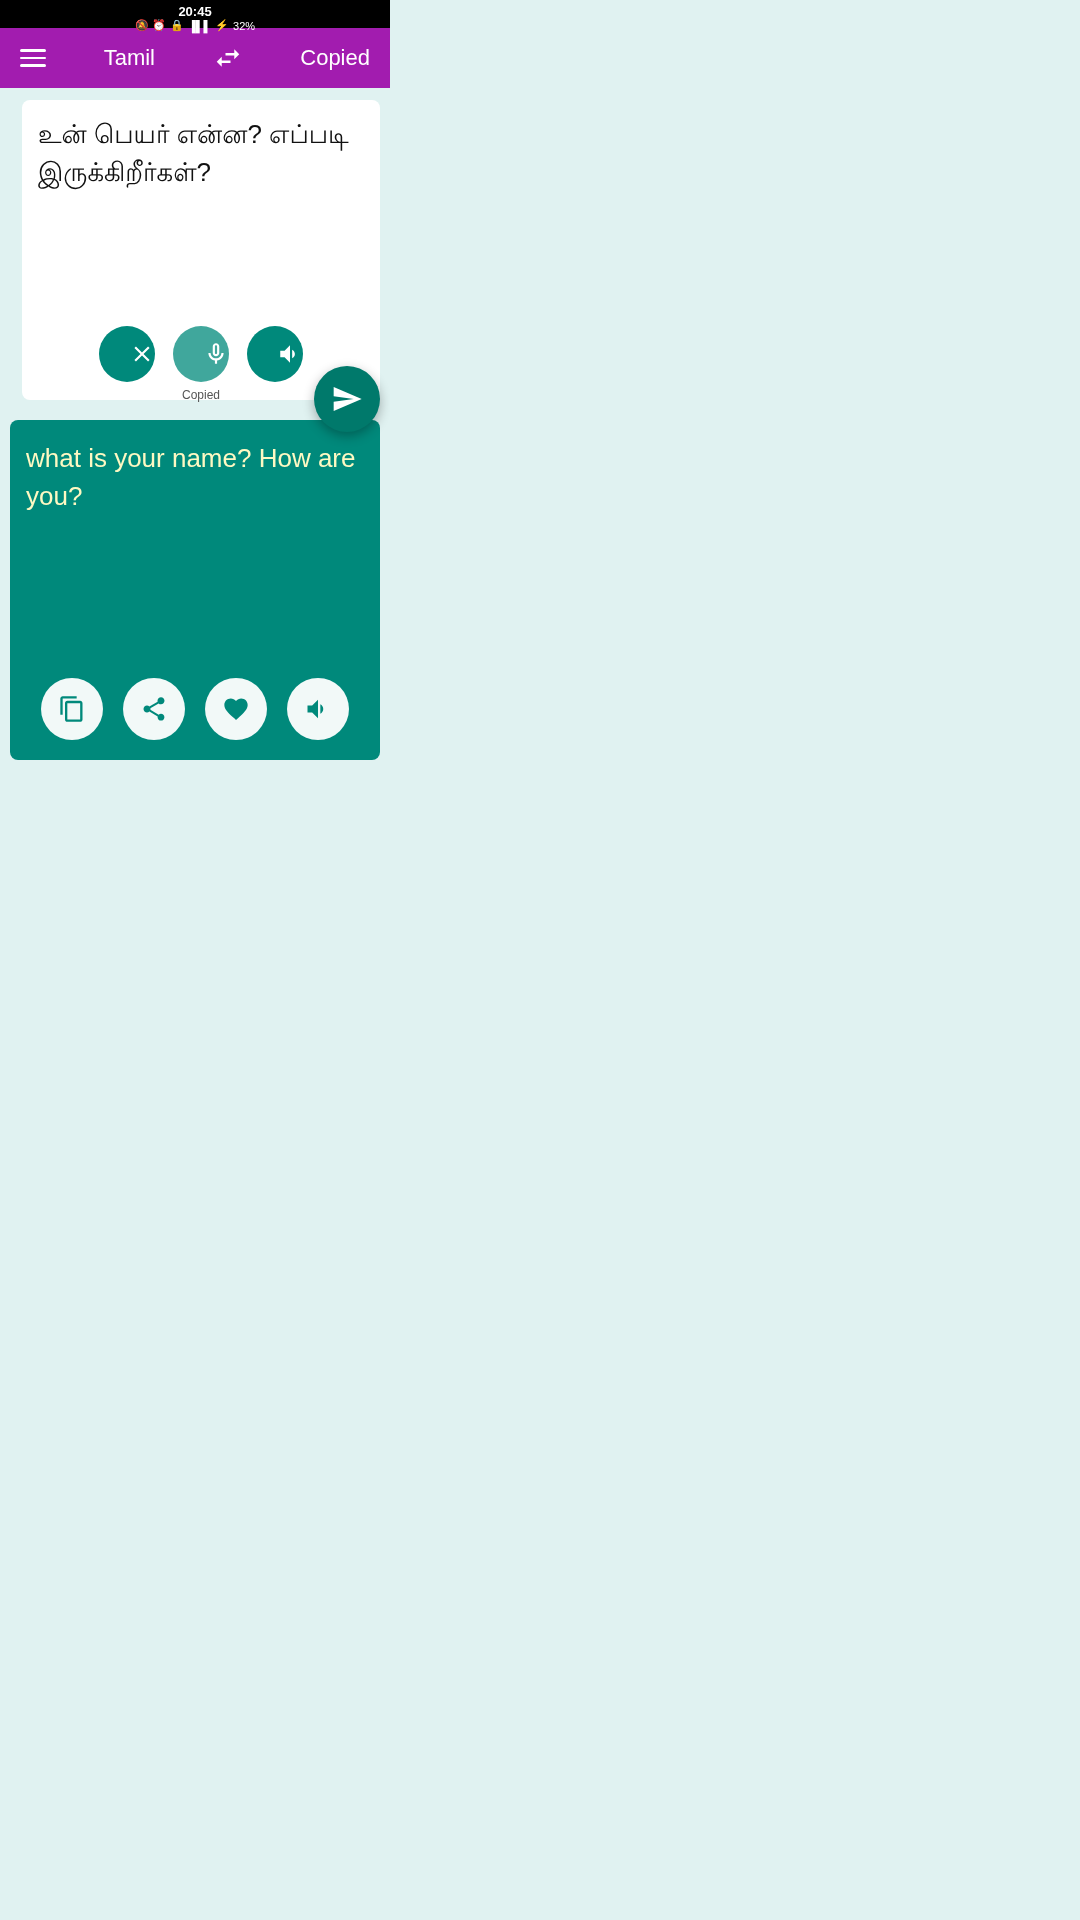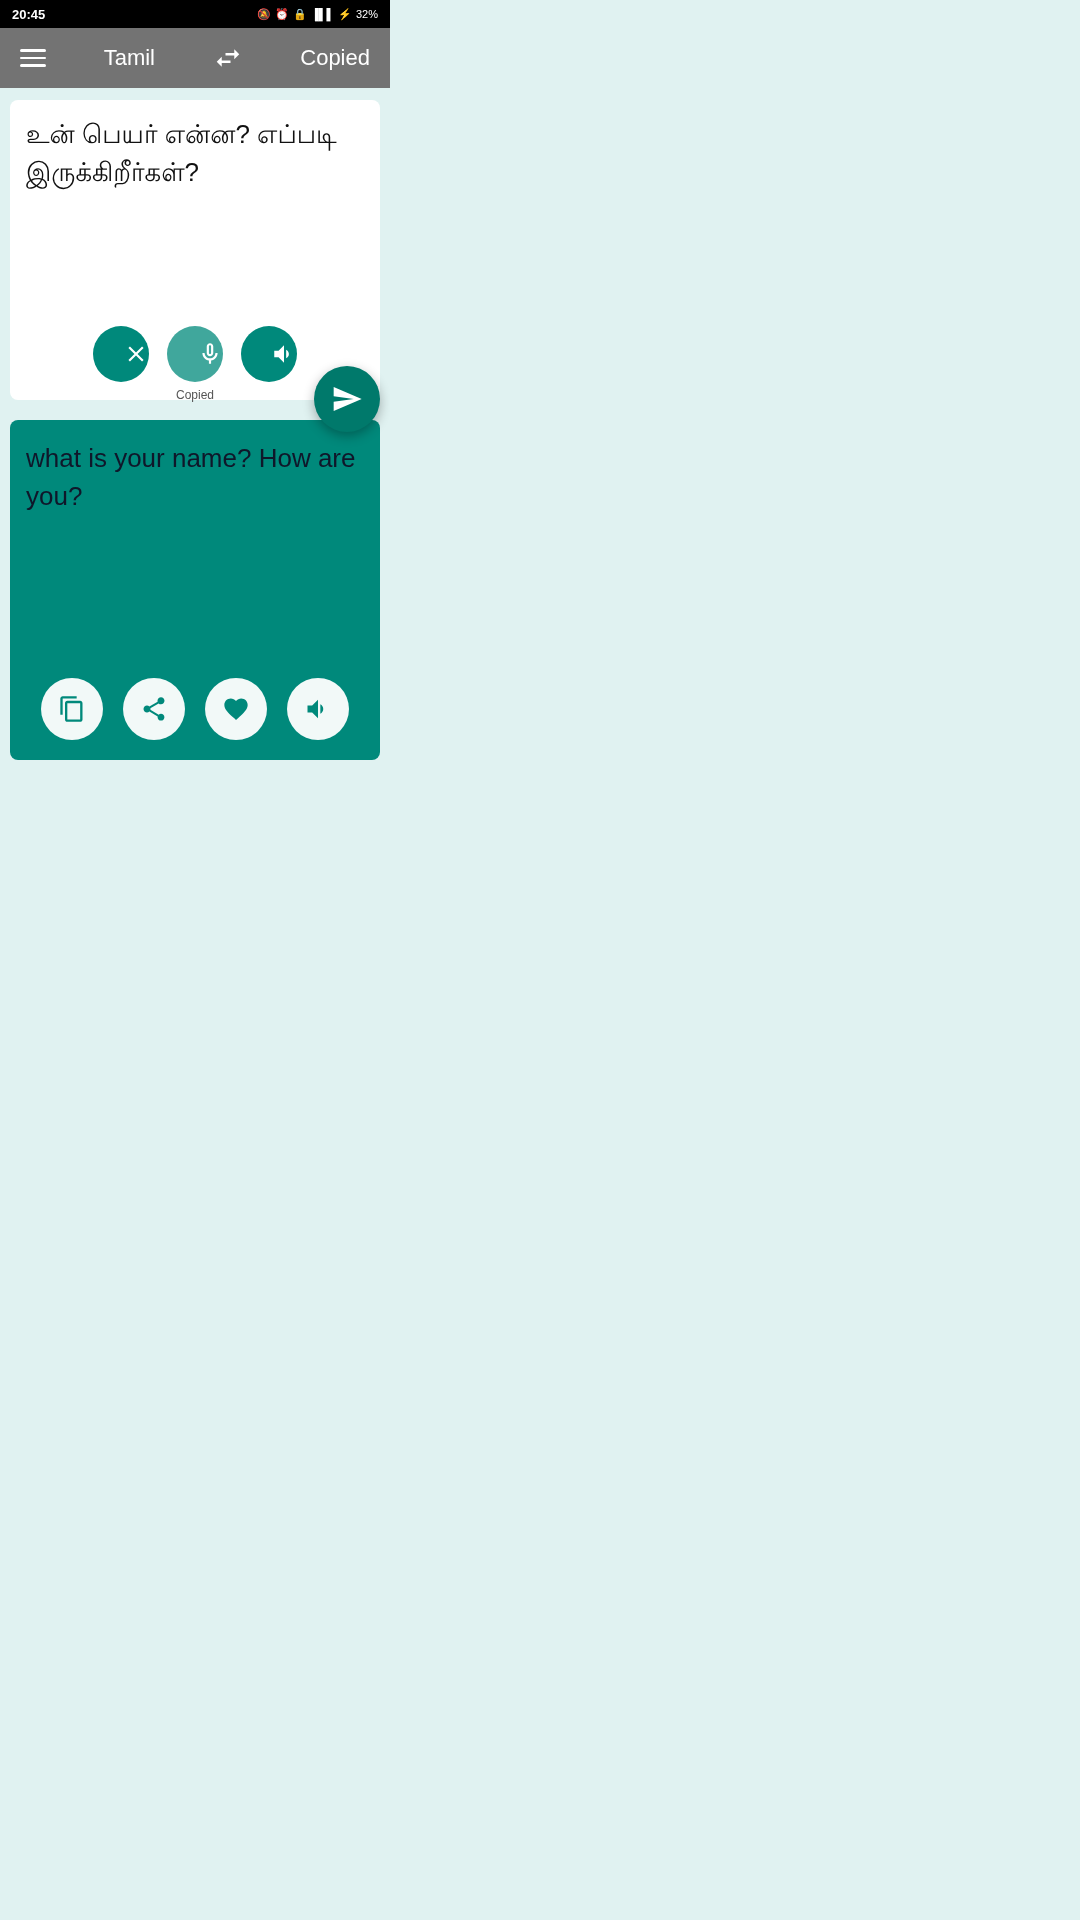--- a/index.html
+++ b/index.html
@@ -18,27 +18,28 @@
     
     .status-bar {
       background: #000;
       color: #fff;
       font-size: 13px;
       padding: 4px 12px;
       display: flex;
       justify-content: space-between;
       align-items: center;
       height: 28px;
+      flex-direction: column;
     }
     .status-time { font-weight: bold; }
     .status-icons { display: flex; align-items: center; gap: 4px; font-size: 11px; }
 
     
     .toolbar {
-      background: #737373;
+      background: #a21caf;
       color: white;
       display: flex;
       align-items: center;
       justify-content: space-between;
       padding: 0 20px;
       height: 60px;
     }
     .toolbar-menu {
       font-size: 22px;
       cursor: pointer;
@@ -62,21 +63,21 @@
       font-size: 26px;
       color: white;
       cursor: pointer;
       display: flex;
       align-items: center;
     }
 
     
     .input-section {
       background: white;
-      margin: 12px 10px 0 10px;
+      margin: 12px 10px 0 22px;
       border-radius: 8px;
       padding: 16px 16px 80px 16px;
       position: relative;
       min-height: 300px;
     }
     .source-text {
       font-size: 26px;
       line-height: 1.45;
       color: #111;
       font-weight: 400;
@@ -149,21 +150,21 @@
     .output-section {
       background: #00897b;
       margin: 10px 10px 0 10px;
       border-radius: 8px;
       padding: 20px 16px 100px 16px;
       position: relative;
       min-height: 340px;
     }
     .translated-text {
       font-size: 26px;
-      color: #0f172a;
+      color: #fef9c3;
       line-height: 1.45;
       font-weight: 400;
     }
 
     
     .output-actions {
       position: absolute;
       bottom: 20px;
       left: 50%;
       transform: translateX(-50%);

